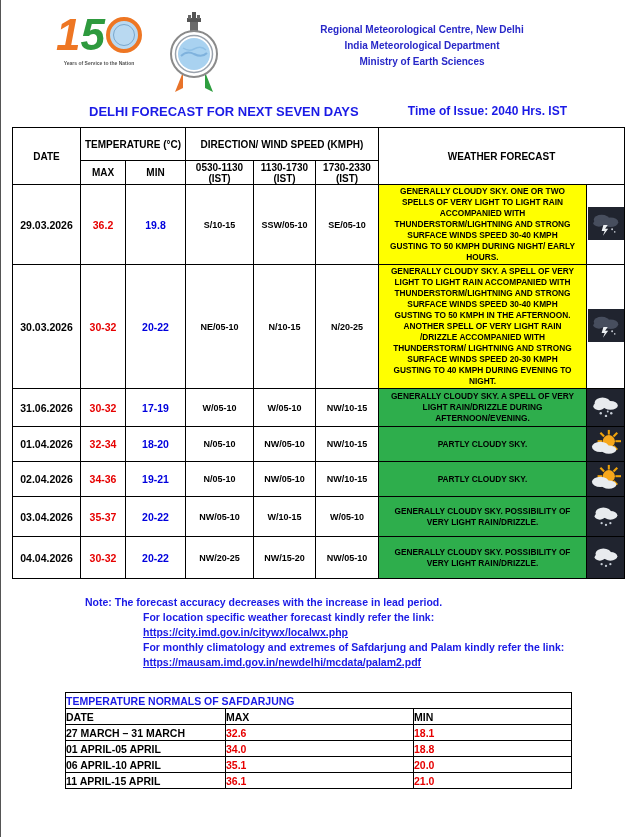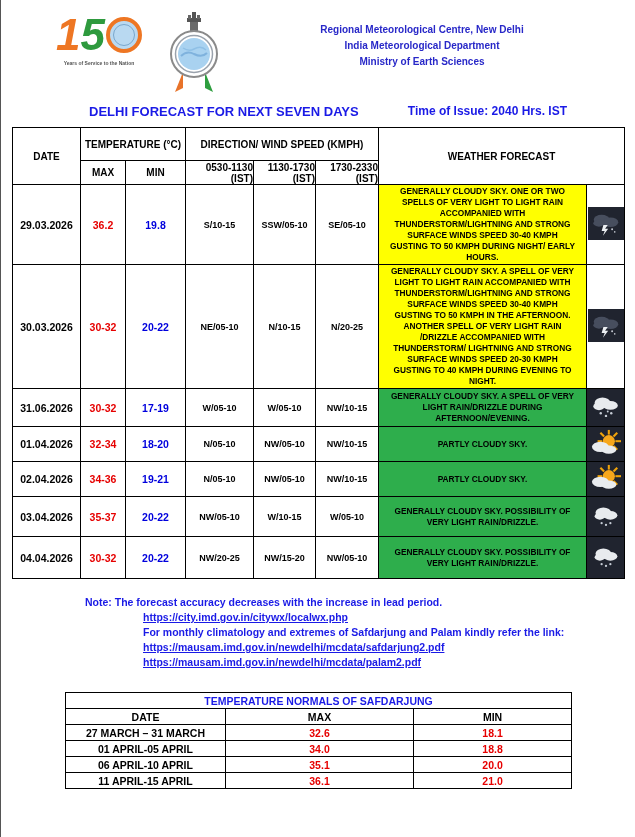--- a/index.html
+++ b/index.html
@@ -31,21 +31,21 @@
 
   
   table.forecast { border-collapse:collapse; table-layout:fixed; width:612px;
                    margin:8px 0 0 11px; }
   table.forecast td, table.forecast th { border:1.4px solid #000; overflow:hidden; }
   table.forecast th { font-size:10px; color:#000; }
   .th-date, .th-wf { font-size:11px; }
   .th-sub { font-size:9.5px; }
   .th-max { color:#e60000; }
   .th-min { color:#0000dd; }
-  .th-time { color:#1a1ae6; font-size:9px; line-height:11px;text-align:right; }
+  .th-time { color:#1a1ae6; font-size:9px; line-height:11px; }
   tr.hA { height:33px; } tr.hB { height:24px; }
   tr.r1 td { height:62px; } tr.r2 td { height:115px; }
   tr.r3 td { height:38px; } tr.r4 td { height:35px; }
   tr.r5 td { height:35px; } tr.r6 td { height:40px; }
   tr.r7 td { height:42px; }
   td.date { font-weight:bold; font-size:10.5px; text-align:center; color:#000; }
   td.max  { font-weight:bold; font-size:10.5px; text-align:center; color:#e60000; }
   td.min  { font-weight:bold; font-size:10.5px; text-align:center; color:#0000dd; }
   td.wind { font-weight:bold; font-size:9px;  text-align:center; color:#000; }
   td.fc   { font-weight:bold; font-size:8.3px; line-height:11px; text-align:center;
@@ -59,21 +59,21 @@
   
   .note { margin:16px 0 0 84px; color:#1a1ae6; font-weight:bold; font-size:10.5px; line-height:15px; }
   .note .lead { margin-left:0; }
   .note .ind  { margin-left:58px; }
   .note a { color:#1a1ae6; text-decoration:underline; cursor:pointer; }
 
   
   table.normals { border-collapse:collapse; table-layout:fixed; width:506px;
                   margin:22px 0 0 64px; }
   table.normals td, table.normals th { border:1.4px solid #000; height:16px;
-                  font-size:10.5px; font-weight:bold; text-align:center; }
+                  font-size:10.5px; font-weight:bold; text-align:left; }
   .normals-title { color:#1a1ae6; font-size:11px; }
   td.n-date { color:#000; }
   td.n-val  { color:#e60000; }
 </style>
 </head>
 <body>
 
 <div class="page">
 
   <div class="masthead">
@@ -298,23 +298,23 @@
             </svg></td>
     </tr>
   </tbody>
     </table>
 
   <div class="note">
     <div class="lead">
       <span>Note: </span>
       <span>The forecast accuracy decreases with the increase in lead period.</span>
     </div>
+    <div class="ind">For location specific weather forecast kindly refer the link:</div>
     <div class="ind"><a>https://city.imd.gov.in/citywx/localwx.php</a></div>
     <div class="ind">For monthly climatology and extremes of Safdarjung and Palam kindly refer the link:</div>
-    <div class="ind"><a>https://mausam.imd.gov.in/newdelhi/mcdata/safdarjung2.pdf</a></div>
     <div class="ind"><a>https://mausam.imd.gov.in/newdelhi/mcdata/palam2.pdf</a></div>
   </div>
 
   <table class="normals">
     <colgroup>
       <col style="width:160px">
         <col style="width:188px">
         <col style="width:158px">
     </colgroup>
     <tbody>

